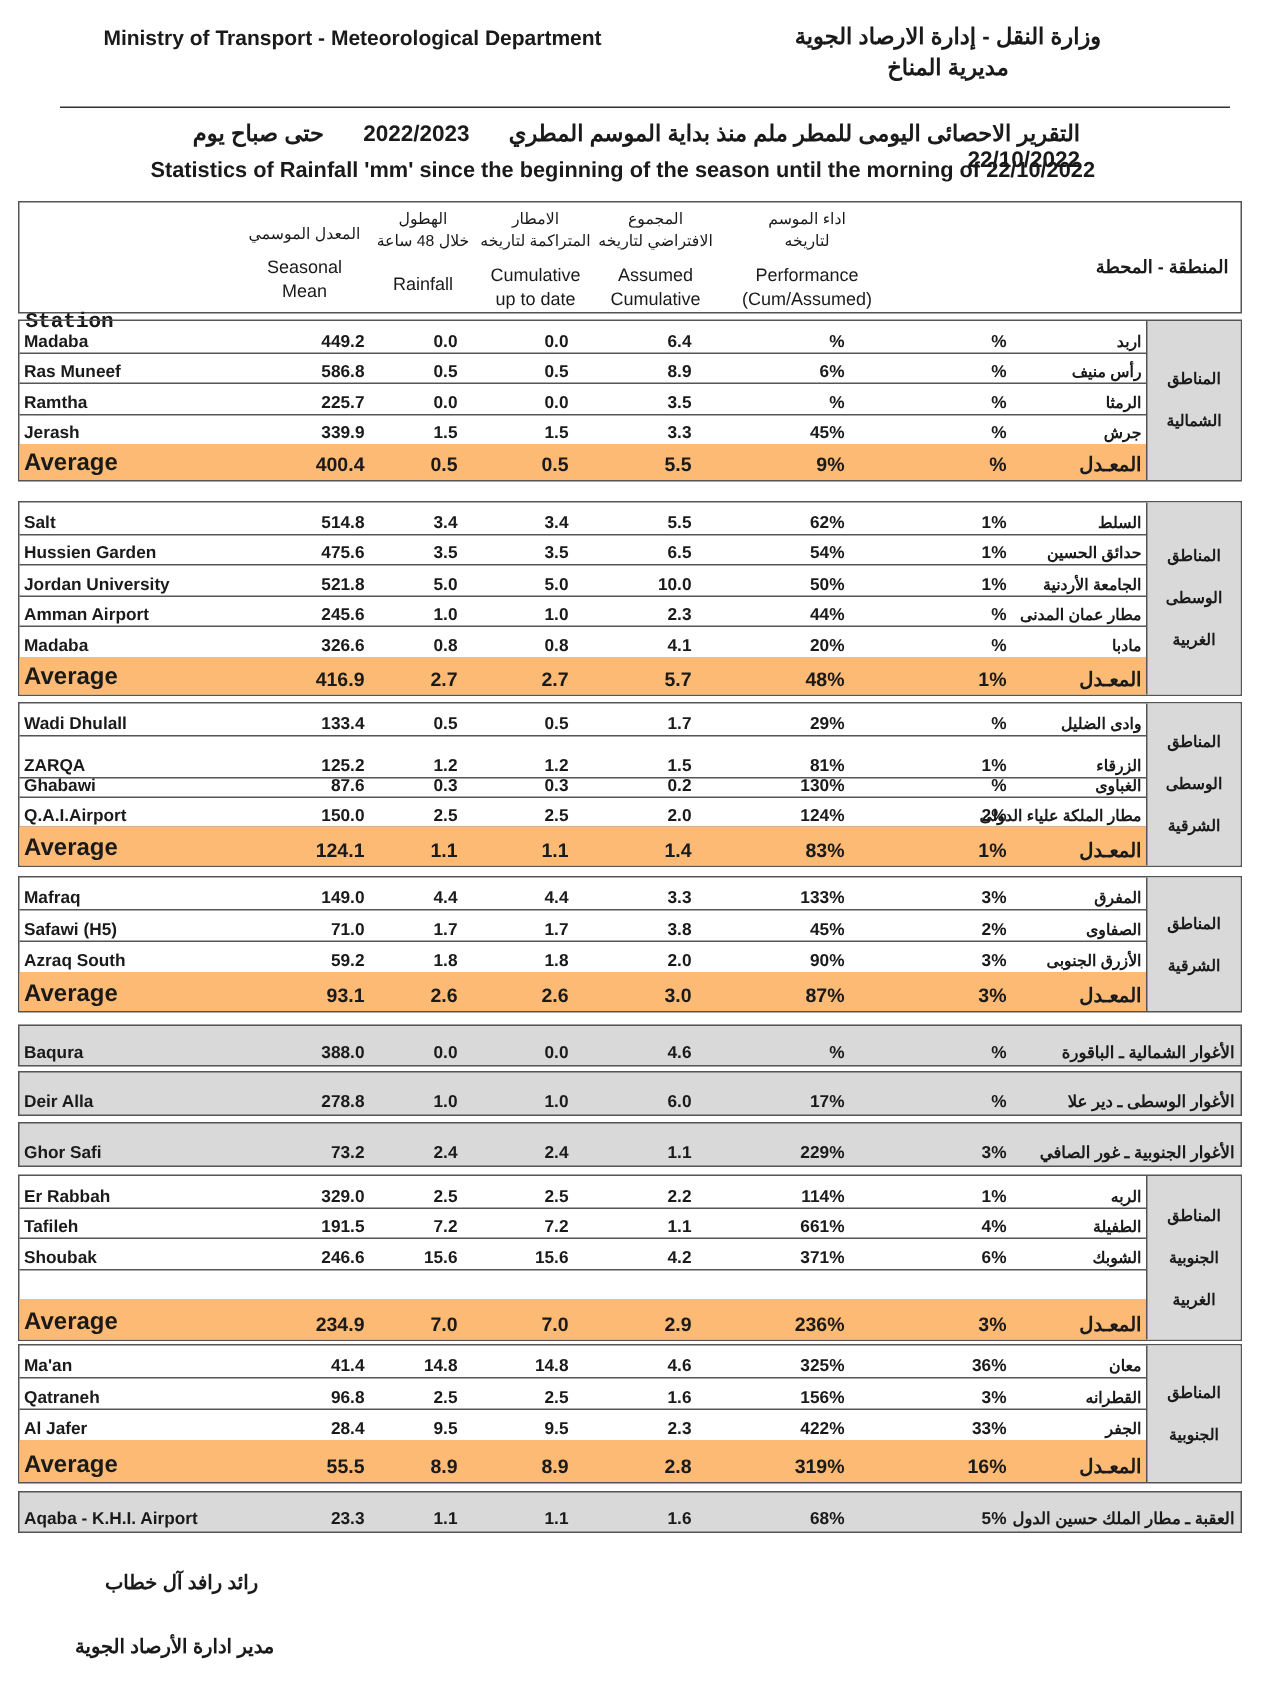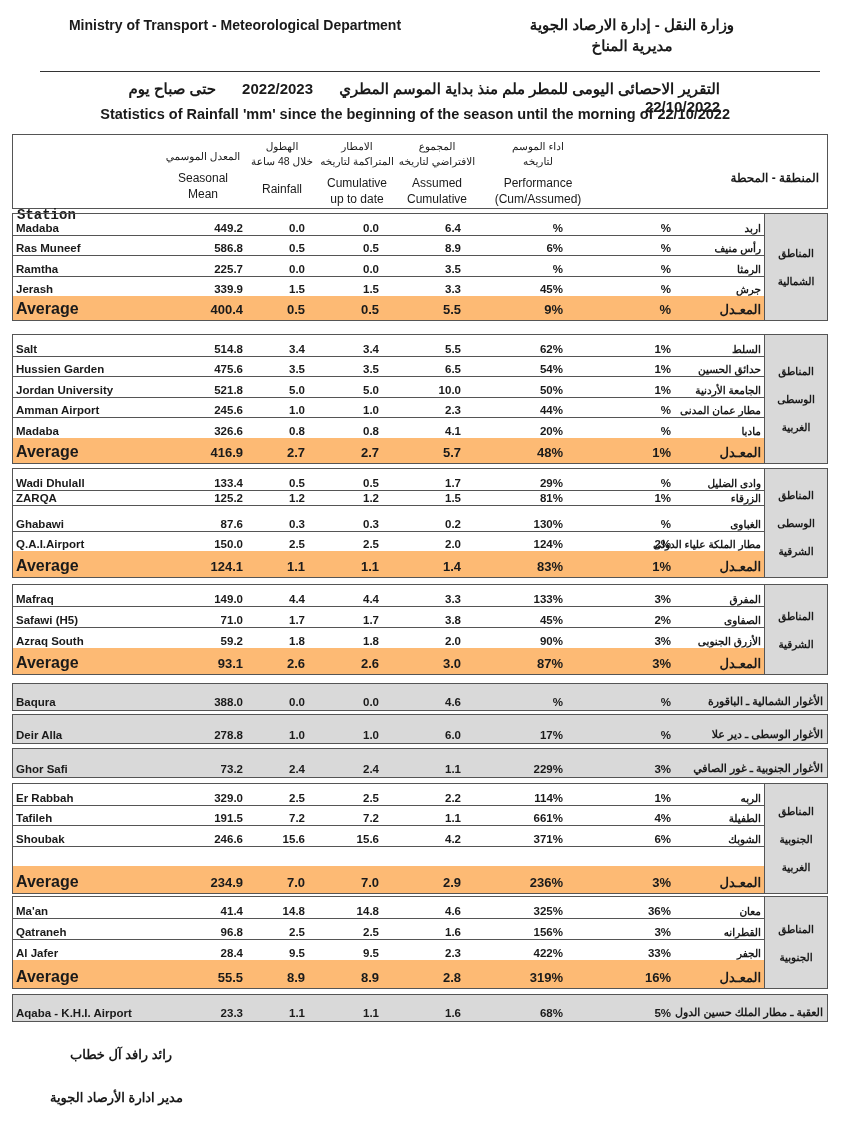--- a/index.html
+++ b/index.html
@@ -224,21 +224,21 @@
       <div class="row" style="top: 0px; height: 20.5px; right: 62px;">
         <span class="cell name">Wadi Dhulall</span>
         <span class="cell c1">133.4</span>
         <span class="cell c2">0.5</span>
         <span class="cell c3">0.5</span>
         <span class="cell c4">1.7</span>
         <span class="cell c5">29%</span>
         <span class="cell c6">%</span>
         <span class="cell arname" style="right: 4px;">وادى الضليل</span>
       </div>
-      <div class="row" style="top: 15px; height: 20.5px; right: 62px;">
+      <div class="row" style="top: 28px; height: 20.5px; right: 62px;">
         <span class="cell name">ZARQA</span>
         <span class="cell c1">125.2</span>
         <span class="cell c2">1.2</span>
         <span class="cell c3">1.2</span>
         <span class="cell c4">1.5</span>
         <span class="cell c5">81%</span>
         <span class="cell c6">1%</span>
         <span class="cell arname" style="right: 4px;">الزرقاء</span>
       </div>
       <div class="row" style="top: 41px; height: 20.5px; right: 62px;">

